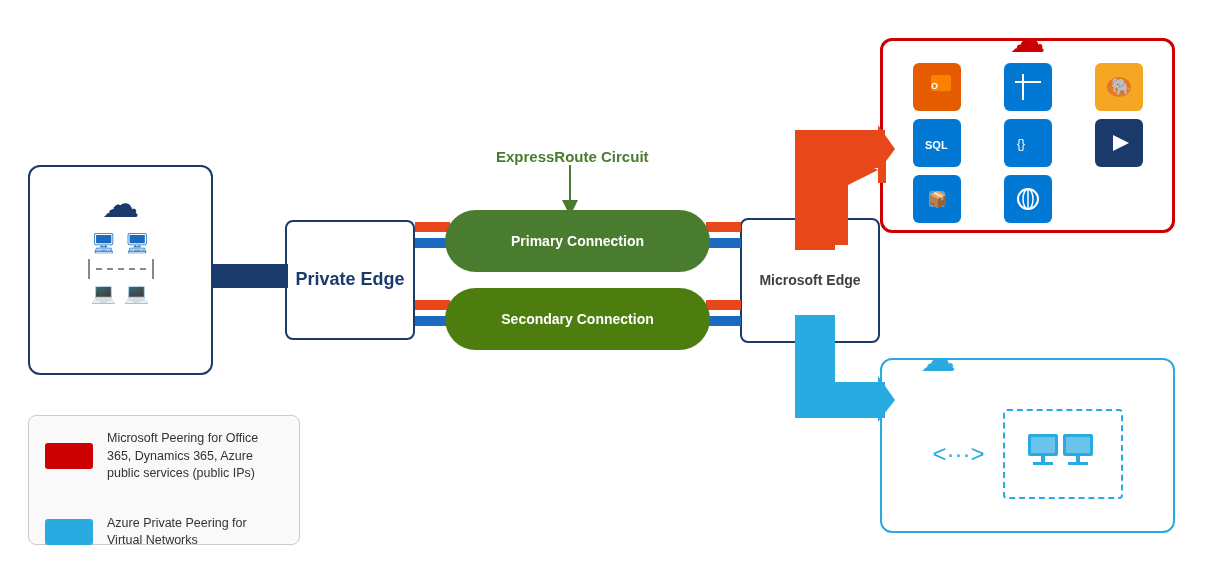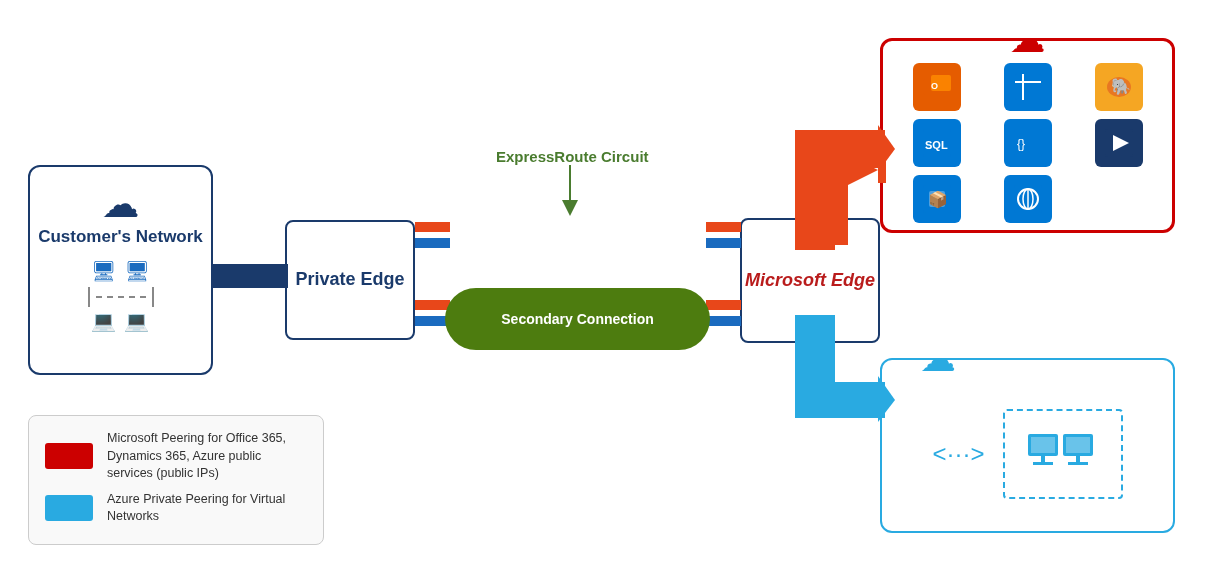--- a/index.html
+++ b/index.html
@@ -232,26 +232,25 @@
       height: 125px;
       border: 2.5px solid #1a3a6b;
       border-radius: 8px;
       display: flex;
       align-items: center;
       justify-content: center;
       background: #fff;
     }
 
     .microsoft-edge .label {
-      font-size: 18px;
+      font-size: 14px;
       font-weight: 600;
-      color: #b91c1c;
+      color: #404040;
       text-align: center;
       line-height: 1.3;
-      font-style: italic;
     }
 
     
     .services-red {
       position: absolute;
       left: 880px;
       top: 38px;
       width: 295px;
       height: 195px;
       border: 3px solid #cc0000;
@@ -338,29 +337,29 @@
       height: 581px;
       pointer-events: none;
       z-index: 1;
     }
 
     
     .legend {
       position: absolute;
       left: 28px;
       top: 415px;
-      width: 296px;
+      width: 272px;
       height: 130px;
       border: 1.5px solid #ccc;
       border-radius: 8px;
       background: #f9f9f9;
       padding: 14px 16px;
       display: flex;
       flex-direction: column;
-      gap: 8px;
+      gap: 32px;
     }
 
     .legend-item {
       display: flex;
       align-items: center;
       gap: 14px;
     }
 
     .legend-color-box {
       width: 48px;
@@ -406,21 +405,20 @@
     <line x1="570" y1="165" x2="570" y2="208" stroke="#4a7c2f" stroke-width="2" marker-end="url(#arrowGreen)"></line>
     <defs>
       <marker id="arrowGreen" markerWidth="8" markerHeight="8" refX="4" refY="4" orient="auto">
         <path d="M0,0 L8,4 L0,8 Z" fill="#4a7c2f"></path>
       </marker>
     </defs>
   </svg>
 
   <div class="customer-network">
     <div class="cloud-icon">☁</div>
-    <div class="label">Customer's Network</div>
     <div class="network-diagram">
       <div class="computer-row">
         <span class="computer-icon">🖥</span>
         <span class="computer-icon">🖥</span>
       </div>
       <div style="display:flex;gap:6px;align-items:center;margin-top:4px;">
         <div style="width:2px;height:20px;background:#888;margin-left:8px;"></div>
         <div style="width:50px;height:2px;border-top:2px dashed #888;"></div>
         <div style="width:2px;height:20px;background:#888;margin-right:8px;"></div>
       </div>
@@ -443,20 +441,23 @@
 
   <div class="line-primary-right-top"></div>
   <div class="line-primary-right-bot"></div>
 
   <div class="line-secondary-left-top"></div>
   <div class="line-secondary-left-bot"></div>
 
   <div class="line-secondary-right-top"></div>
   <div class="line-secondary-right-bot"></div>
 
+  <div class="primary-connection">
+    <div class="label">Primary Connection</div>
+  </div>
 
   <div class="secondary-connection">
     <div class="label">Secondary Connection</div>
   </div>
 
   <div class="microsoft-edge">
     <div class="label">Microsoft
 Edge</div>
   </div>
 

